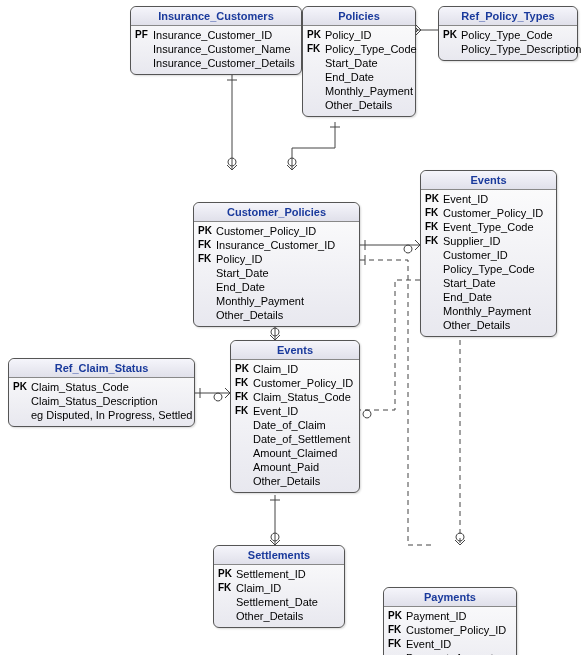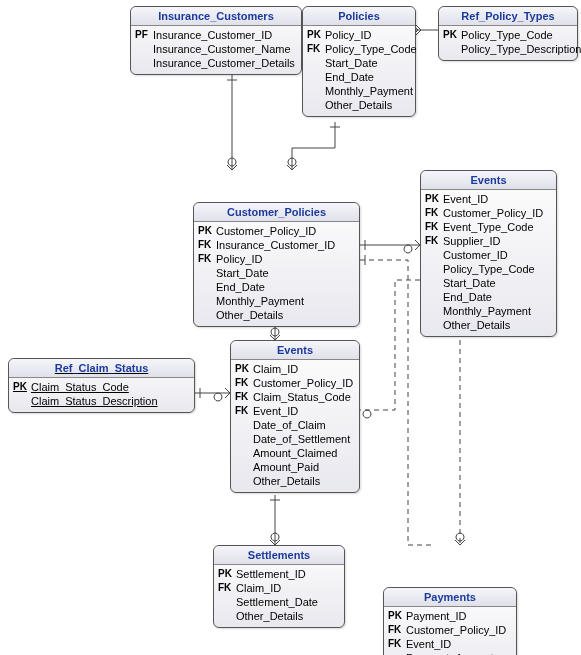--- a/index.html
+++ b/index.html
@@ -230,30 +230,34 @@
         <span class="keycol"></span>
         <span class="attr">Monthly_Payment</span>
       </div>
     <div class="row">
         <span class="keycol"></span>
         <span class="attr">Other_Details</span>
       </div>
   </div>
 </div>
 
-<div class="entity" style="left:8px; top:358px; width:185px;text-decoration:underline;">
+<div class="entity" style="left:8px; top:358px; width:185px;">
   <div class="entity-title">Ref_Claim_Status</div>
   <div class="entity-body">
     <div class="row">
         <span class="keycol">PK</span>
         <span class="attr">Claim_Status_Code</span>
       </div>
     <div class="row">
         <span class="keycol"></span>
         <span class="attr">Claim_Status_Description</span>
+      </div>
+    <div class="row">
+        <span class="keycol"></span>
+        <span class="attr">eg Disputed, In Progress, Settled</span>
       </div>
   </div>
 </div>
 
 <div class="entity" style="left:230px; top:340px; width:128px;">
   <div class="entity-title">Events</div>
   <div class="entity-body">
     <div class="row">
         <span class="keycol">PK</span>
         <span class="attr">Claim_ID</span>

